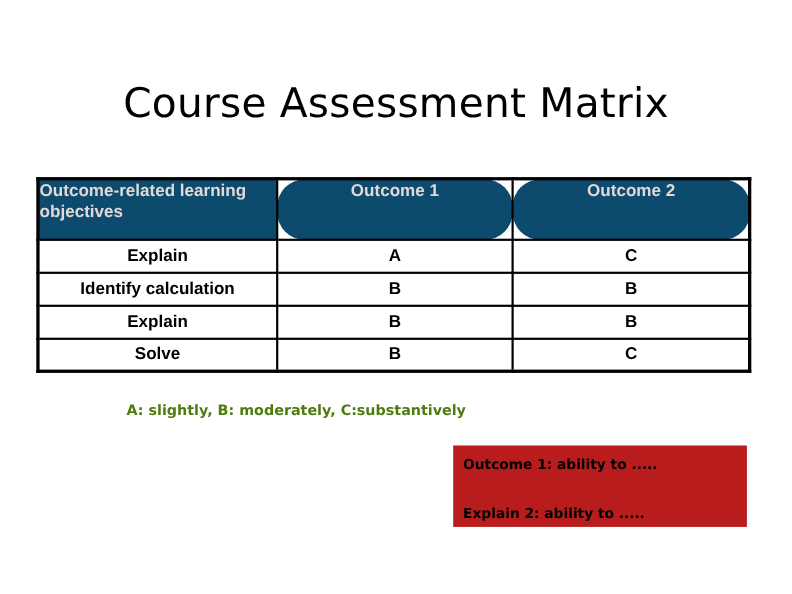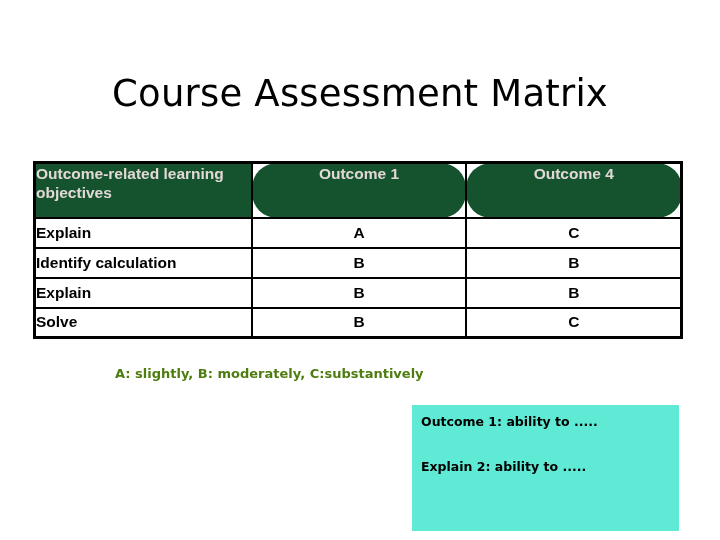--- a/index.html
+++ b/index.html
@@ -55,21 +55,21 @@
   #matrix-table col.c2 { width: 213px; }
 
   #matrix-table th,
   #matrix-table td {
     border: 2px solid #000000;
     padding: 0;
     margin: 0;
   }
 
   thead th {
-    background: #14532d;
+    background: #0c4a6e;
     color: #e2d8d5;
     font-family: "Liberation Sans", sans-serif;
     font-weight: 700;
     font-size: 15.5px;
     line-height: 19px;
     height: 55px;
     vertical-align: top;
     padding-top: 7px;
     box-sizing: border-box;
   }
@@ -88,21 +88,21 @@
     color: #000000;
     font-family: "Liberation Sans", sans-serif;
     font-weight: 700;
     font-size: 15.5px;
     line-height: 18px;
     height: 30px;
     vertical-align: middle;
     box-sizing: border-box;
   }
   td.cell-objective {
-    text-align: left;
+    text-align: center;
     padding-left: 7px;
     padding-right: 4px;
   }
   td.cell-rating {
     text-align: center;
   }
 
   
   #legend {
     position: absolute;
@@ -115,22 +115,22 @@
     color: #4d7c0f;
     white-space: nowrap;
   }
 
   
   #outcome-box {
     position: absolute;
     left: 412px;
     top: 405px;
     width: 267px;
-    height: 126px;
-    background: #5eead4;
+    height: 74px;
+    background: #b91c1c;
     box-sizing: border-box;
   }
   #outcome-box .outcome-line {
     position: absolute;
     left: 9px;
     font-family: "DejaVu Sans", sans-serif;
     font-weight: 700;
     font-size: 12.5px;
     line-height: 16px;
     color: #000000;
@@ -149,21 +149,21 @@
   <table id="matrix-table">
     <colgroup>
       <col class="c0">
       <col class="c1">
       <col class="c2">
     </colgroup>
     <thead>
       <tr>
         <th class="head-objectives">Outcome-related learning objectives</th>
         <th class="head-outcome">Outcome 1</th>
-        <th class="head-outcome">Outcome 4</th>
+        <th class="head-outcome">Outcome 2</th>
       </tr>
     </thead>
     <tbody>
       <tr>
         <td class="cell-objective">Explain</td>
         <td class="cell-rating">A</td>
         <td class="cell-rating">C</td>
       </tr>
       <tr>
         <td class="cell-objective">Identify calculation</td>

